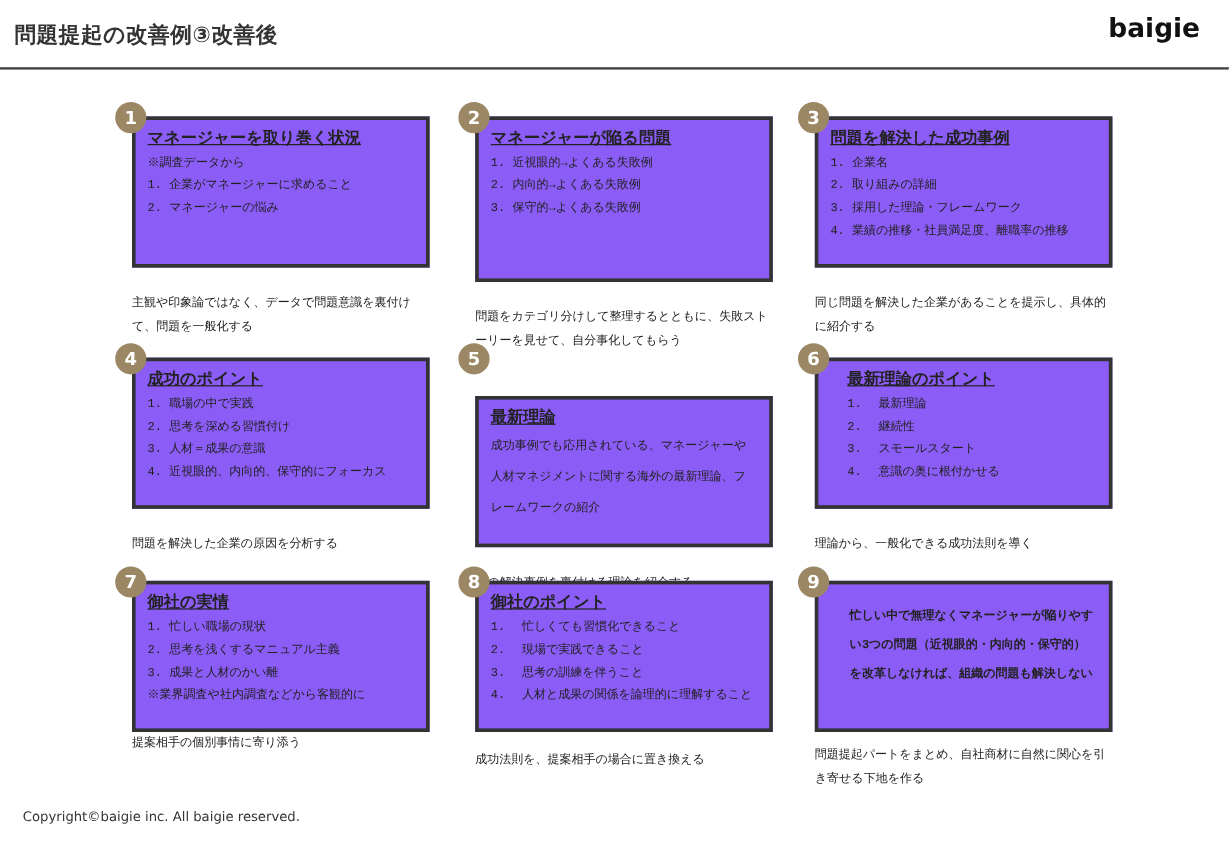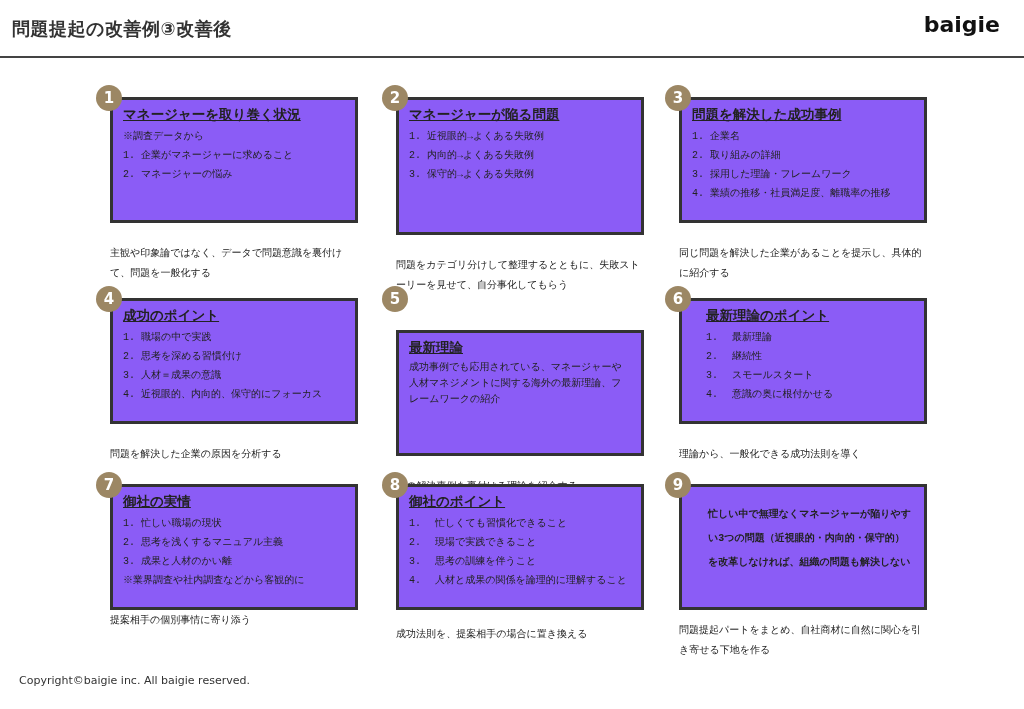--- a/index.html
+++ b/index.html
@@ -33,21 +33,21 @@
   }
   .box-title {
     font-size: 13.5px; font-weight: bold; text-decoration: underline;
     color: #222; margin-bottom: 3px; white-space: nowrap;
   }
   .box-line {
     font-size: 10px; line-height: 19px; color: #222; white-space: nowrap;
   }
   .box-line .num { display: inline-block; }
   .box-line.wide .num { width: 26px; }
-  .box-para { font-size: 10px; line-height: 16px; color: #222; }
+  .box-para { font-size: 10px; line-height: 26px; color: #222; }
   .box-big {
     font-size: 10px; font-weight: bold; line-height: 24px; color: #222; padding-top: 4px; margin-left: 16px;
   }
   .caption {
     font-size: 10px; line-height: 20px; color: #222; margin-top: 20px; padding-left: 0;
   }
   .footer {
     position: absolute; left: 19px; top: 674px; font-size: 11px; color: #333;
   }
 </style>

